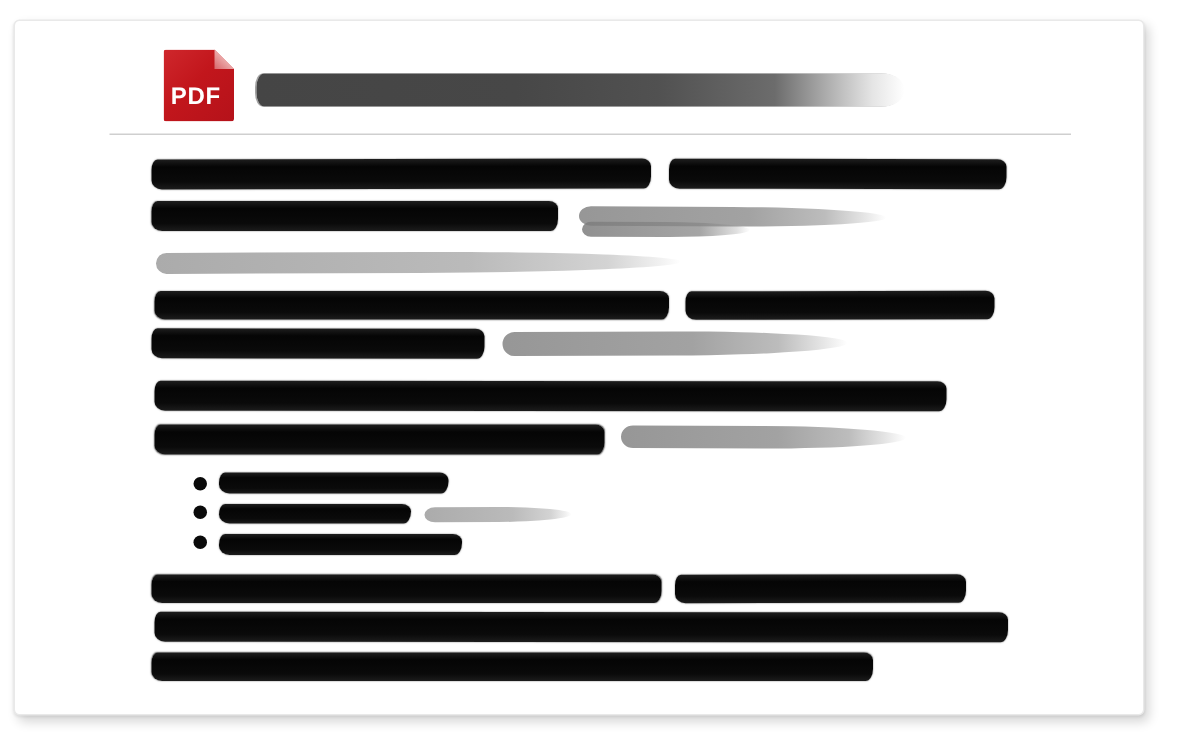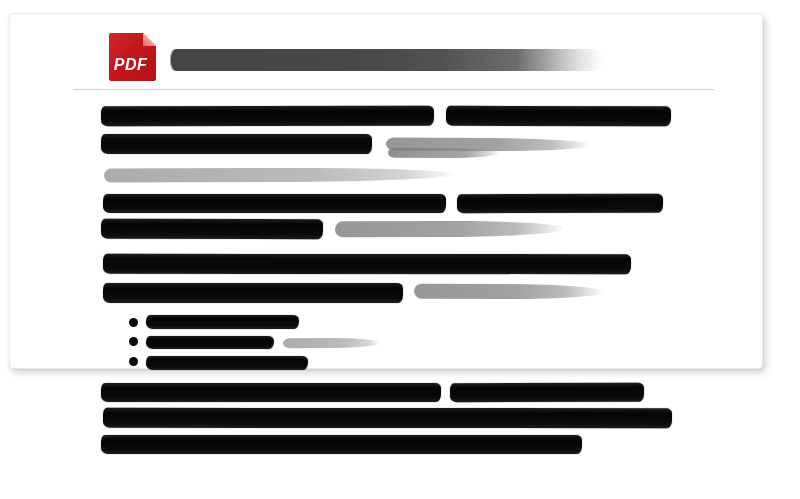--- a/index.html
+++ b/index.html
@@ -8,27 +8,26 @@
     background: #ffffff;
     font-family: "Liberation Sans", sans-serif;
     overflow: hidden;
     position: relative;
   }
 
   
   .page-card {
     position: absolute;
     left: 9px; top: 13px;
-    width: 754px; height: 356px;
+    width: 754px; height: 464px;
     background: #ffffff;
     border: 1px solid #e9e9e9;
     border-radius: 4px;
     box-shadow: 3px 4px 7px rgba(0,0,0,0.16), 0 1px 2px rgba(0,0,0,0.08);
     box-sizing: border-box;
-    font-style: italic;
   }
 
   
   .pdf-icon {
     position: absolute;
     left: 99px; top: 19px;
     width: 47px; height: 48px;
   }
   .pdf-body {
     position: absolute; inset: 0;

